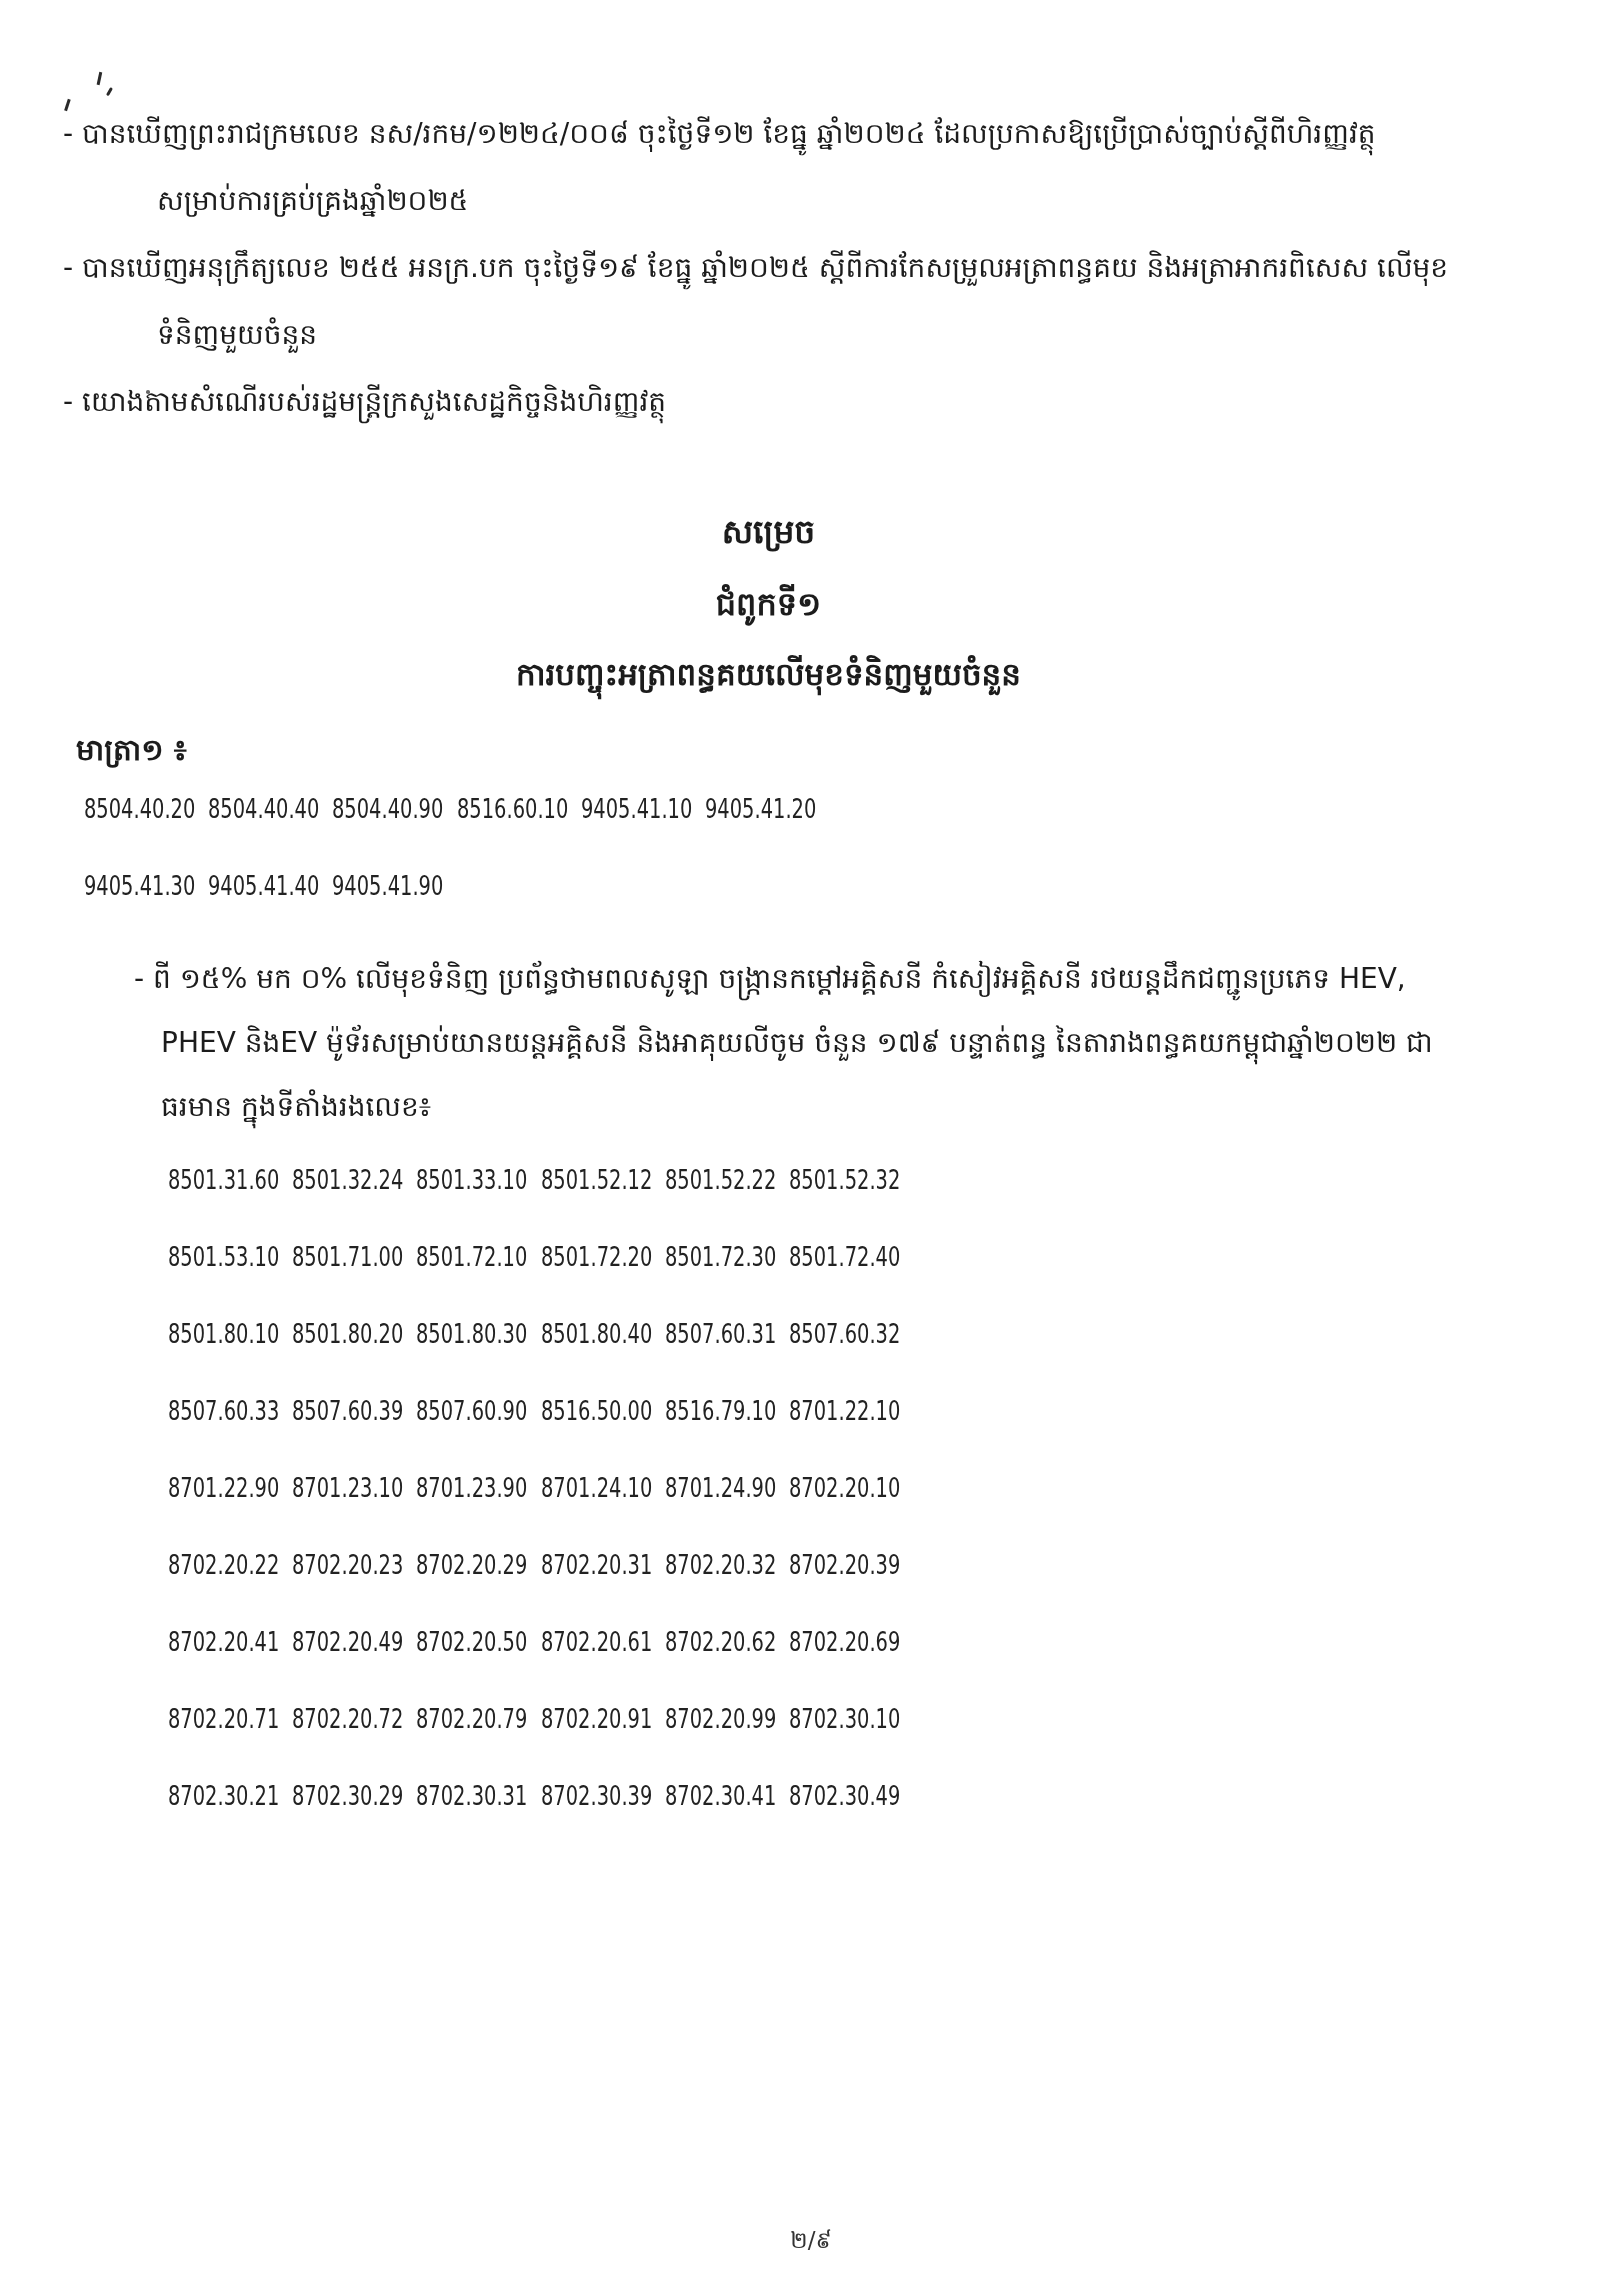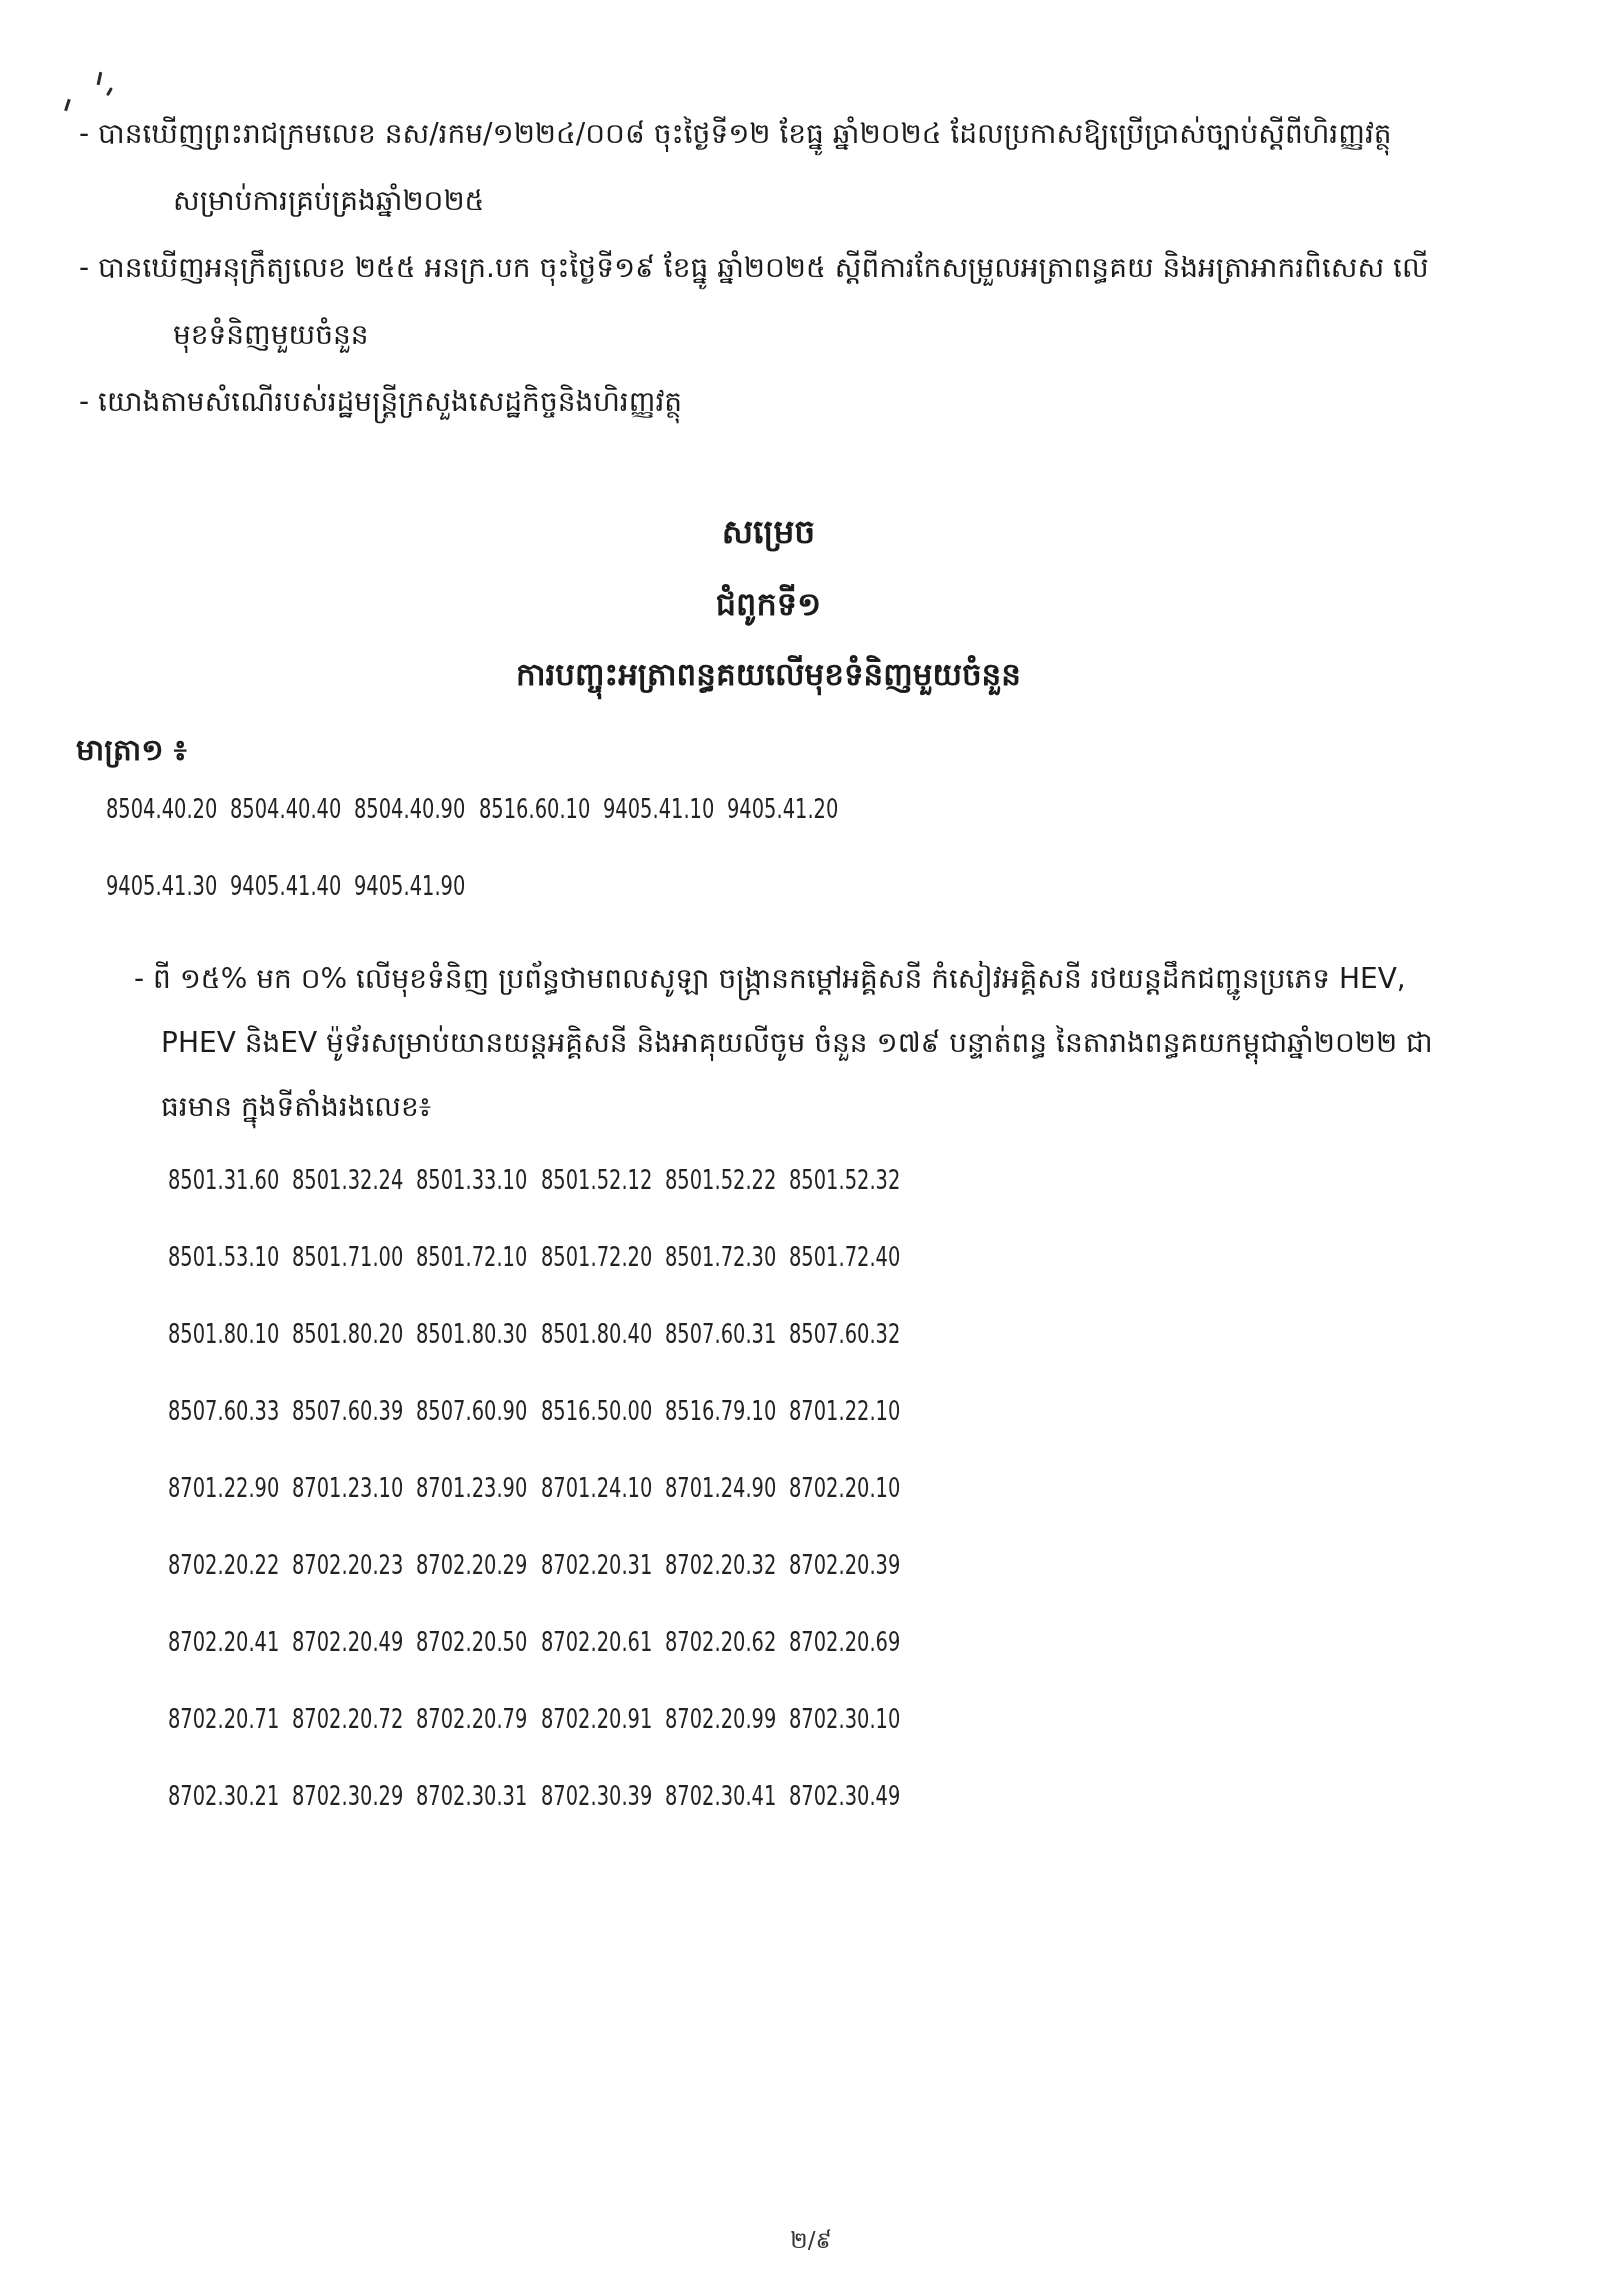--- a/index.html
+++ b/index.html
@@ -8,21 +8,21 @@
     width:1622px;height:2293px;
     margin:0 auto;
     background:#ffffff;
     color:#1c1c1c;
     font-family:"DejaVu Sans","Liberation Sans",sans-serif;
     overflow:hidden;
   }
   .content{padding:100px 85px 0 0;}
 
   
-  .preamble{margin-left:79px;margin-right:85px;}
+  .preamble{margin-left:63px;margin-right:85px;}
   .bullet{
     font-size:28px;line-height:67px;margin:0;
     padding-left:94px;text-indent:-94px;
     overflow-wrap:anywhere;
   }
 
   
   .headings{margin-top:79px;text-align:center;}
   .headings h1{font-size:33px;font-weight:bold;margin:0 0 36px 0;line-height:36px;}
   .headings h2{font-size:32px;font-weight:bold;margin:0 0 34px 0;line-height:36px;}
@@ -33,21 +33,21 @@
   .intro{font-size:28px;margin:43px 85px 0 157px;line-height:63px;overflow-wrap:anywhere;}
   .item-text{
     font-size:28px;line-height:64px;
     margin:25px 81px 0 134px;
     padding-left:27px;text-indent:-27px;
     overflow-wrap:anywhere;
   }
 
   
   .codes{margin-top:25px;}
-  .codes-1{margin-left:106px;}
+  .codes-1{margin-left:84px;}
   .codes-2{margin-left:168px;}
   .code-row{display:grid;grid-template-columns:repeat(6,117px);column-gap:7.2px;margin-bottom:46px;}
   .code-cell{
     font-size:27px;white-space:nowrap;display:inline-block;
     transform:scaleX(0.72);transform-origin:left center;
     letter-spacing:0px;color:#222;
   }
 
   
   .footer{position:absolute;bottom:34px;left:0;width:100%;text-align:center;margin-top:17px;}

